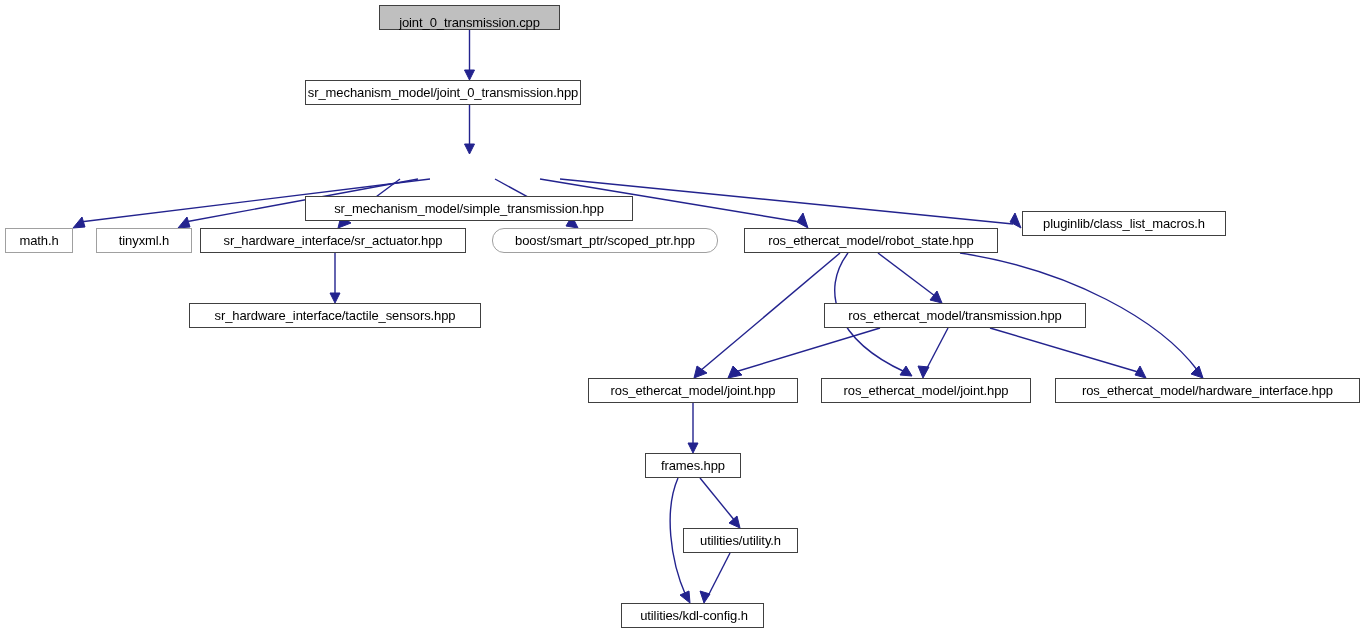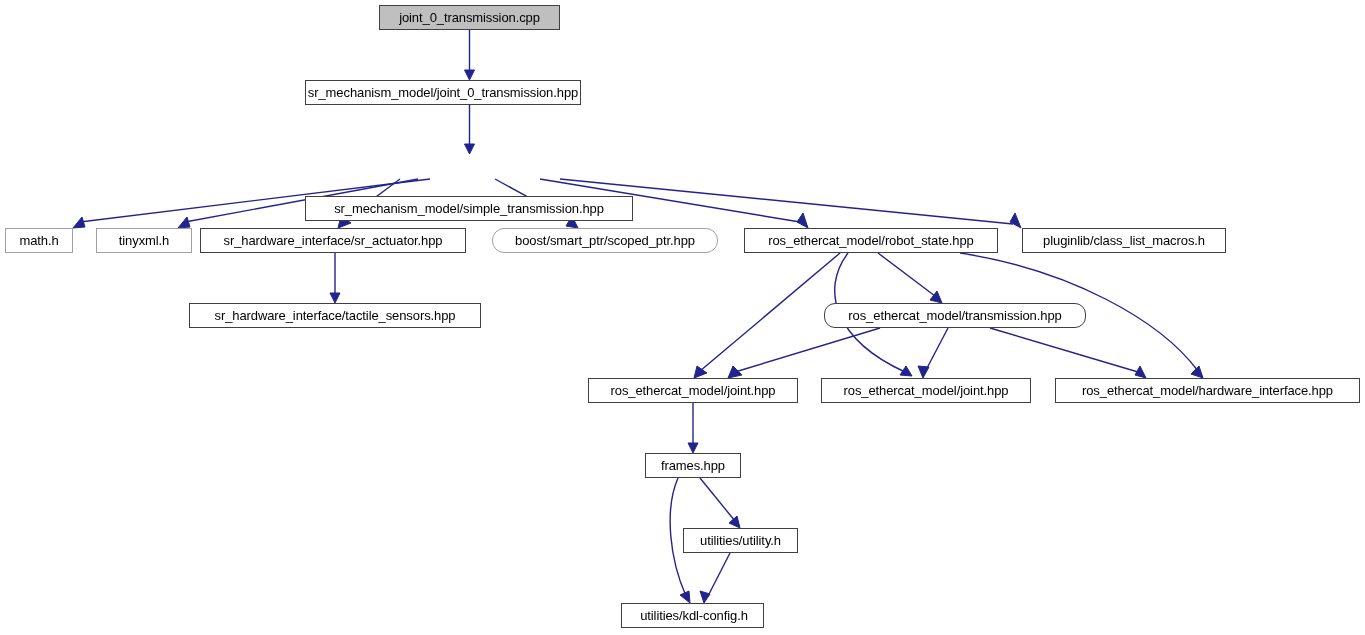--- a/index.html
+++ b/index.html
@@ -48,20 +48,21 @@
     color: #000000;
     background: #ffffff;
     border: 1px solid #404040;
     height: 25px;
     padding: 0 7px;
     letter-spacing: -0.1px;
   }
   .node.root {
     background: #bfbfbf;
     border: 1px solid #404040;
+    align-items: flex-end;
   }
   .node.external {
     border: 1px solid #a0a0a0;
     background: #ffffff;
   }
   .node-label {
     pointer-events: none;
   }
 </style>
 </head>
@@ -128,27 +129,27 @@
       </div>
       <div class="node" style="left: 200px; top: 228px; width: 266px;">
         <span class="node-label">sr_hardware_interface/sr_actuator.hpp</span>
       </div>
       <div class="node external" style="left: 492px; top: 228px; width: 226px; border-radius: 12px;">
         <span class="node-label">boost/smart_ptr/scoped_ptr.hpp</span>
       </div>
       <div class="node" style="left: 744px; top: 228px; width: 254px;">
         <span class="node-label">ros_ethercat_model/robot_state.hpp</span>
       </div>
-      <div class="node" style="left: 1022px; top: 228px; width: 204px;">
+      <div class="node" style="left: 1022px; top: 211px; width: 204px;">
         <span class="node-label">pluginlib/class_list_macros.h</span>
       </div>
       <div class="node" style="left: 189px; top: 303px; width: 292px;">
         <span class="node-label">sr_hardware_interface/tactile_sensors.hpp</span>
       </div>
-      <div class="node" style="left: 824px; top: 303px; width: 262px; border-radius: 11px;">
+      <div class="node" style="left: 824px; top: 303px; width: 262px;">
         <span class="node-label">ros_ethercat_model/transmission.hpp</span>
       </div>
       <div class="node" style="left: 588px; top: 378px; width: 210px;">
         <span class="node-label">ros_ethercat_model/joint.hpp</span>
       </div>
       <div class="node" style="left: 821px; top: 378px; width: 210px;">
         <span class="node-label">ros_ethercat_model/joint.hpp</span>
       </div>
       <div class="node" style="left: 1055px; top: 378px; width: 305px;">
         <span class="node-label">ros_ethercat_model/hardware_interface.hpp</span>

